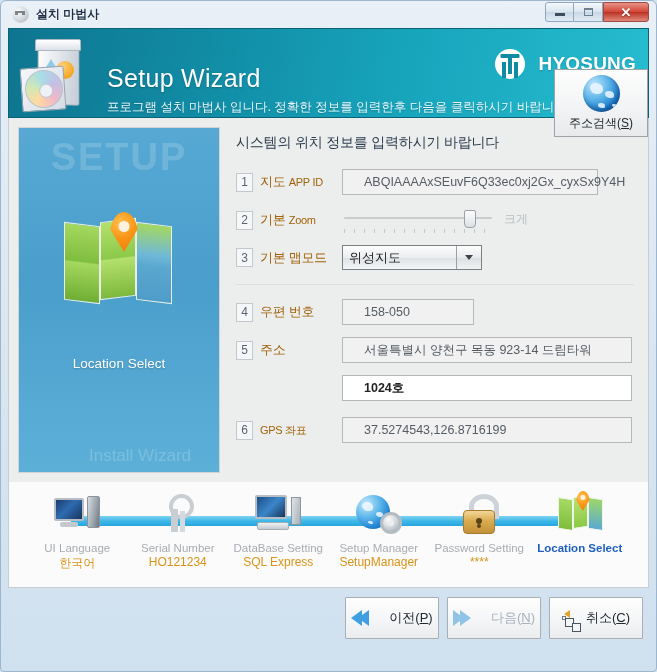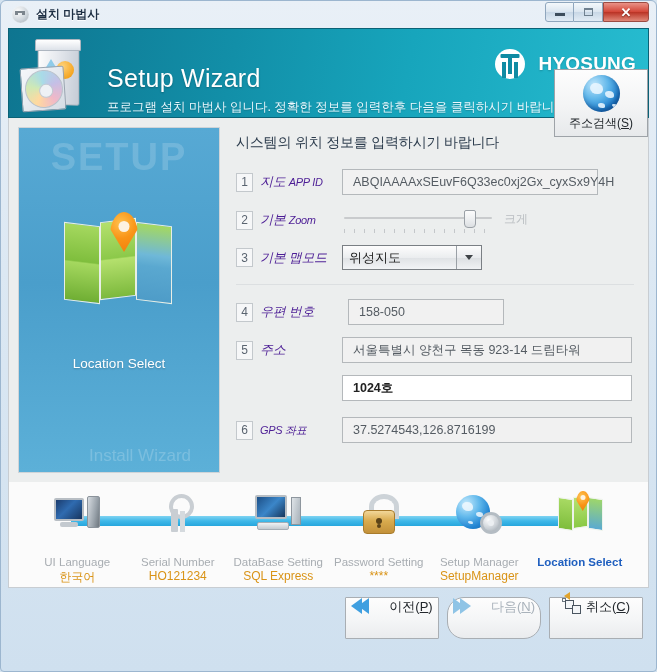--- a/index.html
+++ b/index.html
@@ -230,35 +230,35 @@
   .row { display: flex; align-items: center; margin-bottom: 12px; position: relative; }
   .num {
     width: 17px; height: 19px; flex: none;
     border: 1px solid #c3c8cc; background: #f6f7f8;
     color: #5a6470; font-size: 12px;
     display: flex; align-items: center; justify-content: center;
     margin-right: 7px;
   }
   .lbl {
     width: 82px; flex: none;
-    font-size: 13px; color: #4c1d95; letter-spacing: -.3px; font-style: italic;
+    font-size: 13px; color: #a16207; letter-spacing: -.3px;
   }
   .lbl .sm { font-size: 11px; }
   .inp {
     height: 26px;
     background: #f1f1f1;
     border: 1px solid #b4b8bb;
     font-size: 12.5px; color: #555c63;
     display: flex; align-items: center;
-    padding: 0 10px;
+    padding: 0 21px;
     font-family: "Liberation Sans", sans-serif;
   }
   .inp.active { background: #fff; color: #222; font-weight: 600; }
   .w-appid { width: 256px; }
-  .w-zip   { width: 156px; margin-left: 6px; }
+  .w-zip   { width: 132px; }
   .w-addr  { width: 290px; }
   .w-gps   { width: 290px; }
 
   
   .slider-wrap { width: 186px; position: relative; height: 26px; }
   .slider-track {
     position: absolute; left: 2px; right: 36px; top: 10px;
     height: 2px; background: #c9cbcd; border-radius: 1px;
   }
   .slider-thumb {
@@ -338,21 +338,21 @@
   .step-line {
     position: absolute; left: 62px; top: 34px;
     width: 530px; height: 10px;
     background: linear-gradient(180deg,#7fd3f2 0%,#3fb8e8 50%,#26a6dd 100%);
     border-radius: 2px;
   }
   .step {
     flex: 1; text-align: center; position: relative; z-index: 2;
   }
   .step-ico { height: 52px; display:flex; align-items:center; justify-content:center; }
-  .step-name { font-size: 11.5px; color: #a8adb2; margin-top: 16px; }
+  .step-name { font-size: 11.5px; color: #a8adb2; margin-top: 2px; }
   .step.current .step-name { color: #1f5fbf; font-weight: bold; }
   .step-val { font-size: 12px; color: #d99316; margin-top: 1px; }
 
   .ico-pc { width:46px; height:36px; position:relative; }
   .ico-pc .mon {
     position:absolute; left:0; top:2px; width:30px; height:23px;
     background: linear-gradient(135deg,#1b3c6e 0%,#2f6bb0 45%,#17355f 100%);
     border: 2px solid #b8bec4; border-radius: 2px;
   }
   .ico-pc .tower {
@@ -449,26 +449,26 @@
   
   .footer {
     height: 60px;
     display: flex; align-items: center; justify-content: flex-end;
     gap: 8px; padding-right: 6px;
   }
   .btn {
     width: 94px; height: 42px;
     border: 1px solid #a9aeb3;
     background: linear-gradient(180deg,#fdfdfd 0%,#f5f6f7 52%,#eaecee 100%);
-    display: flex; align-items: flex-start; justify-content: center; gap: 20px;
+    display: flex; align-items: center; justify-content: center; gap: 20px;
     font-size: 13px; color: #23282d;
     border-radius: 1px;
   }
   .btn u { text-decoration: underline; }
-  .btn.disabled { color: #a9b2bb; border-radius: 17px; }
+  .btn.disabled { color: #a9b2bb; }
   .arrow-l, .arrow-r { display:flex; }
   .tri {
     width: 0; height: 0;
     border-top: 8px solid transparent; border-bottom: 8px solid transparent;
   }
   .tri.l { border-right: 11px solid #3f9fe0; }
   .tri.l.d2 { margin-left: -4px; }
   .tri.r { border-left: 11px solid #8fc4e6; }
   .tri.r.d2 { margin-left: -4px; }
   .cancel-ico { width:20px; height:18px; position:relative; }
@@ -630,38 +630,38 @@
             <div class="tw"></div>
             <div class="kb"></div>
           </div>
       </div>
       <div class="step-name">DataBase Setting</div>
       <div class="step-val">SQL Express</div>
     </div>
 
     <div class="step">
       <div class="step-ico">
+        <div class="ico-setup">
+            <div class="g"></div>
+            <div class="gear"></div>
+          </div>
+      </div>
+      <div class="step-name">Setup Manager</div>
+      <div class="step-val">SetupManager</div>
+    </div>
+
+    <div class="step">
+      <div class="step-ico">
         <div class="ico-lock">
             <div class="body"></div>
             <div class="hole"></div>
           </div>
       </div>
       <div class="step-name">Password Setting</div>
       <div class="step-val">****</div>
-    </div>
-
-    <div class="step">
-      <div class="step-ico">
-        <div class="ico-setup">
-            <div class="g"></div>
-            <div class="gear"></div>
-          </div>
-      </div>
-      <div class="step-name">Setup Manager</div>
-      <div class="step-val">SetupManager</div>
     </div>
 
     <div class="step current">
       <div class="step-ico">
         <div class="ico-map">
             <div class="f f1"></div>
             <div class="f f2"></div>
             <div class="f f3"></div>
             <div class="pin"></div>
           </div>

